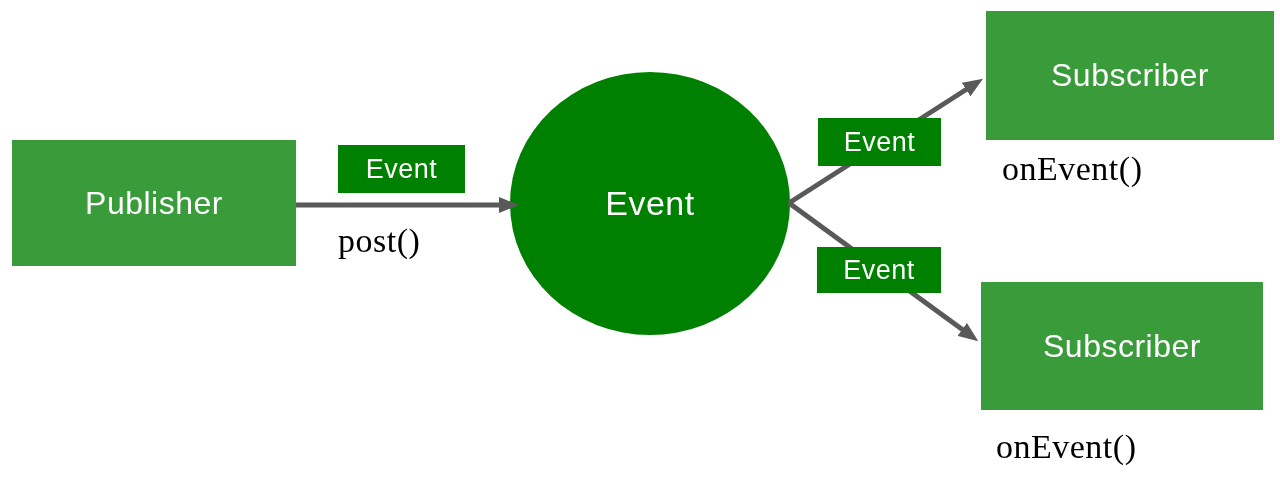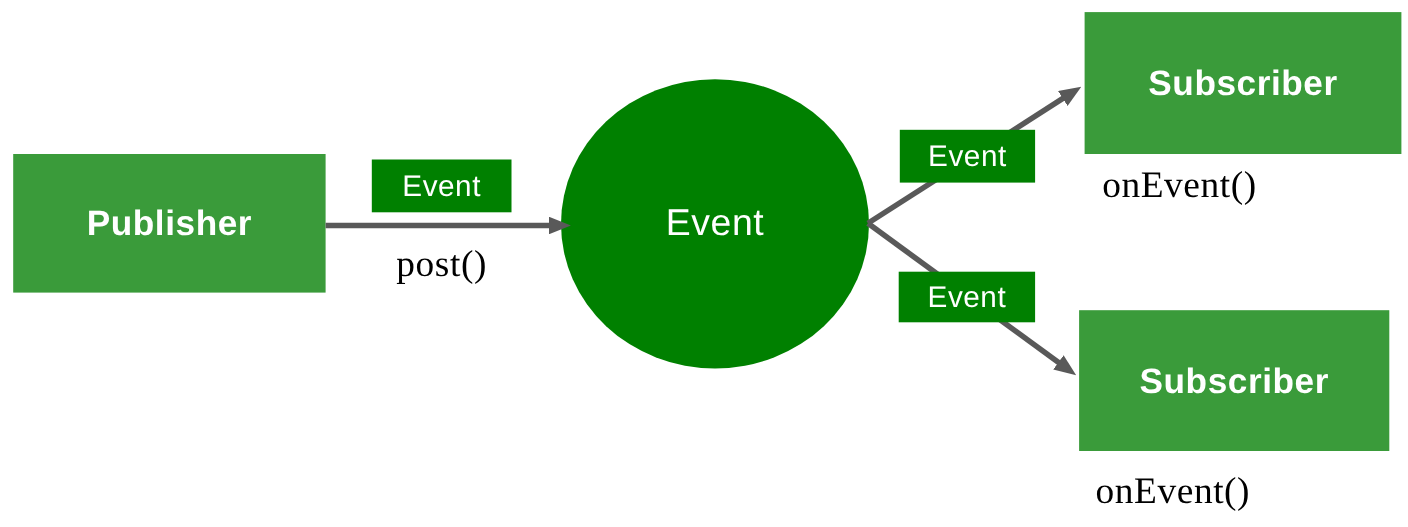--- a/index.html
+++ b/index.html
@@ -12,21 +12,21 @@
     font-family: "Liberation Sans", sans-serif;
   }
   .node {
     position: absolute;
     background: var(--node_green, #3A9B3A);
     color: var(--text_white, #ffffff);
     display: flex;
     align-items: center;
     justify-content: center;
     font-size: 32px;
-    font-weight: 700;
+    font-weight: 400;
     letter-spacing: 0.5px;
   }
   #publisher-box   { left: 12px;  top: 140px; width: 284px; height: 126px; }
   #subscriber-box-top    { left: 986px; top: 11px;  width: 288px; height: 129px; }
   #subscriber-box-bottom { left: 981px; top: 282px; width: 282px; height: 128px; }
 
   #event-bus-circle {
     position: absolute;
     left: 510px; top: 72px;
     width: 280px; height: 263px;
@@ -72,21 +72,21 @@
 
   .method-label {
     position: absolute;
     color: var(--label_black, #000000);
     font-size: 34px;
     font-weight: 300;
     letter-spacing: 0.5px;
     white-space: nowrap;
     font-family: Liberation Serif, serif;
   }
-  #post-label           { left: 338px; top: 222px; width: 127px; text-align: center; }
+  #post-label           { left: 338px; top: 222px; width: 127px; }
   #onevent-label-top    { left: 1002px; top: 150px; }
   #onevent-label-bottom { left: 996px;  top: 428px; }
 </style>
 </head>
 <body>
 
 <div id="canvas">
 
   <div class="node" id="publisher-box">
     <span>Publisher</span>

